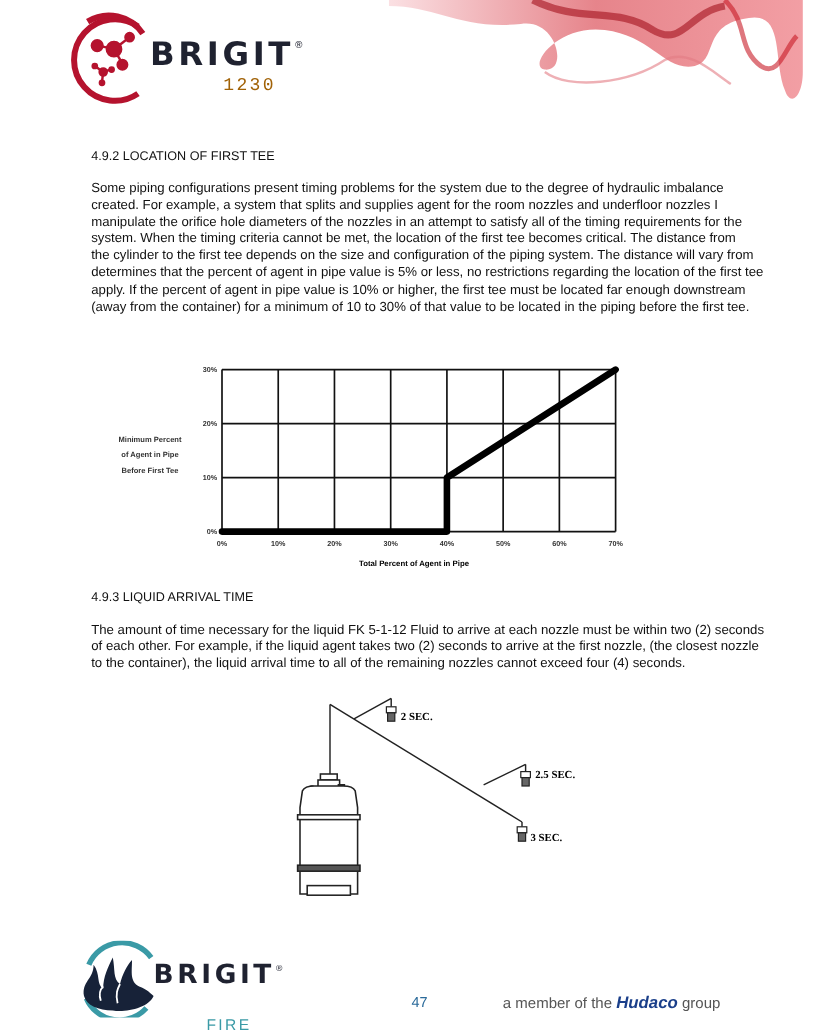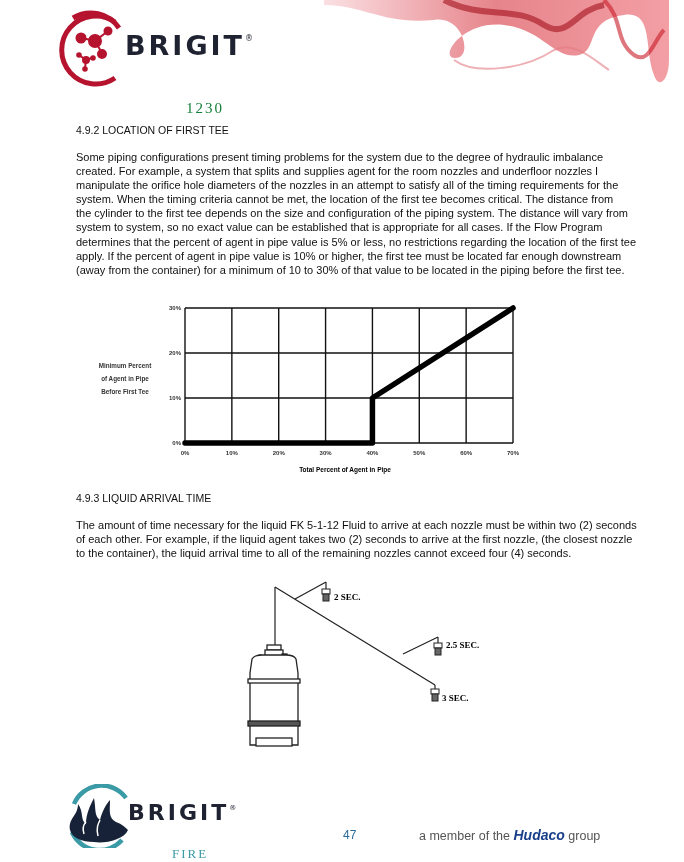--- a/index.html
+++ b/index.html
@@ -7,32 +7,32 @@
     width: 684px; height: 862px; position: relative; overflow: hidden;
     background: #ffffff; font-family: "Liberation Sans", sans-serif; color: #1a1a1a;
   }
   .header { position: absolute; left: 0; top: 0; width: 684px; height: 110px; }
   .smoke { position: absolute; right: 0; top: 0; width: 360px; height: 110px; }
   .logo-top { position: absolute; left: 55px; top: 8px; width: 250px; height: 80px; }
   .brand-word { position: absolute; left: 125px; top: 30px; font-size: 27px; letter-spacing: 3px;
     font-weight: bold; color: #1f2230; font-family: "DejaVu Sans", sans-serif; }
   .brand-word sup { font-size: 8px; font-weight: normal; position: relative; top: -4px; }
   .brand-sub { position: absolute; left: 186px; top: 63px; font-size: 15px; letter-spacing: 2px;
-    color: #15803d; font-family: Liberation Serif, serif; margin-top: 37px; }
+    color: #a16207; font-family: Liberation Mono, monospace; }
   .section-title { position: absolute; left: 76px; font-size: 10.5px; font-weight: normal; color: #111; }
   .para { position: absolute; left: 76px; width: 546px; font-size: 11px; line-height: 14.1px; color: #111; }
   .para span { display: block; white-space: nowrap; }
   .chart { position: absolute; left: 90px; top: 300px; width: 440px; height: 180px; }
   .diagram { position: absolute; left: 240px; top: 575px; width: 280px; height: 175px; }
   .footer-logo { position: absolute; left: 64px; top: 784px; width: 80px; height: 64px; }
   .footer-brand { position: absolute; left: 128px; top: 800px; font-size: 22px; letter-spacing: 3px; font-weight: bold;
     color: #1f2230; font-family: "DejaVu Sans", sans-serif; }
   .footer-brand sup { font-size: 7px; font-weight: normal; position: relative; top: -2px; }
   .footer-sub { position: absolute; left: 172px; top: 846px; font-size: 13px; letter-spacing: 2px; color: #3a9aa6;
-    font-family: Liberation Serif, serif; }
+    font-family: Liberation Sans, sans-serif; }
   .page-num { position: absolute; left: 343px; top: 828px; font-size: 12px; color: #2a6a9a; }
   .member { position: absolute; left: 419px; top: 827px; font-size: 12.5px; color: #555; text-align: right; }
   .member b { color: #1a3f8a; font-style: italic; font-size: 14px; }
 </style>
 </head>
 <body>
 
 <div class="header">
   <svg class="smoke" viewBox="0 0 360 110">
     <defs>
@@ -72,21 +72,20 @@
   <div class="brand-sub">1230</div>
 </div>
 
 <div class="section-title" style="top:124px">4.9.2 LOCATION OF FIRST TEE</div>
 <div class="para" style="top:150px">
   <span>Some piping configurations present timing problems for the system due to the degree of hydraulic imbalance</span>
   <span>created. For example, a system that splits and supplies agent for the room nozzles and underfloor nozzles I</span>
   <span>manipulate the orifice hole diameters of the nozzles in an attempt to satisfy all of the timing requirements for the</span>
   <span style="font-family:'Liberation Sans',sans-serif">system. When the timing criteria cannot be met, the location of the first tee becomes critical. The distance from</span>
   <span>the cylinder to the first tee depends on the size and configuration of the piping system. The distance will vary from</span>
-  <span>system to system, so no exact value can be established that is appropriate for all cases. If the Flow Program</span>
   <span>determines that the percent of agent in pipe value is 5% or less, no restrictions regarding the location of the first tee</span>
   <span>apply. If the percent of agent in pipe value is 10% or higher, the first tee must be located far enough downstream</span>
   <span>(away from the container) for a minimum of 10 to 30% of that value to be located in the piping before the first tee.</span>
 </div>
 
 <svg class="chart" id="chart" viewBox="0 0 440 180">
   <g id="grid">
       <line x1="95" y1="8" x2="95" y2="143" stroke="#111" stroke-width="1.4"></line>
       <line x1="141.85714285714286" y1="8" x2="141.85714285714286" y2="143" stroke="#111" stroke-width="1.4"></line>
       <line x1="188.71428571428572" y1="8" x2="188.71428571428572" y2="143" stroke="#111" stroke-width="1.4"></line>

